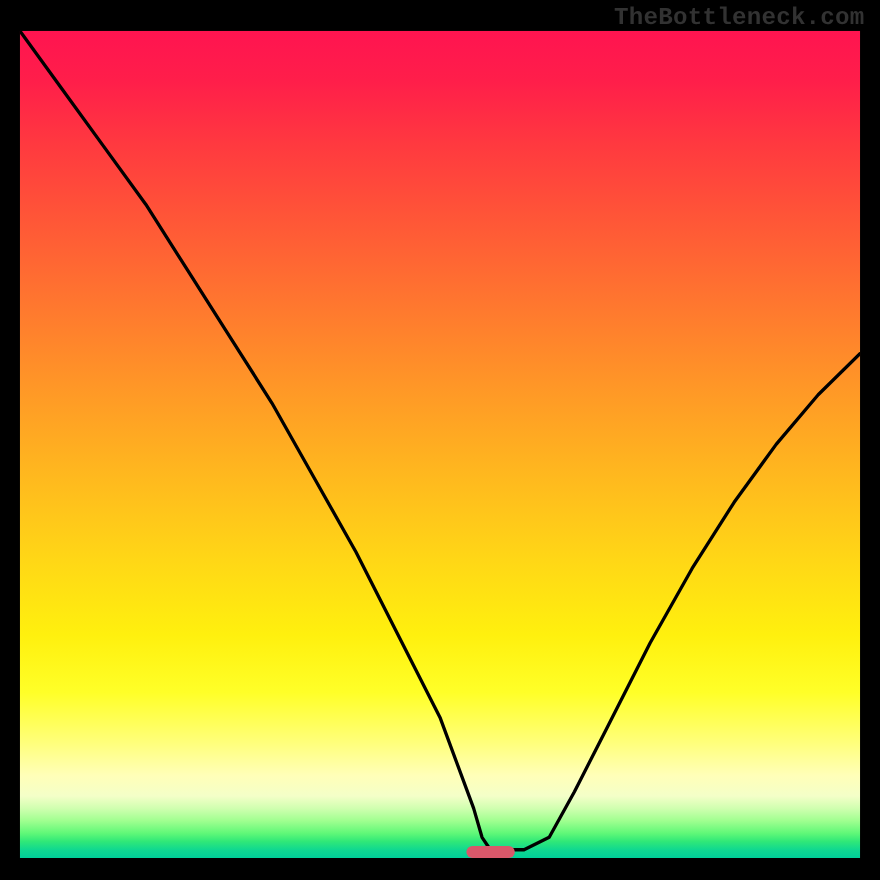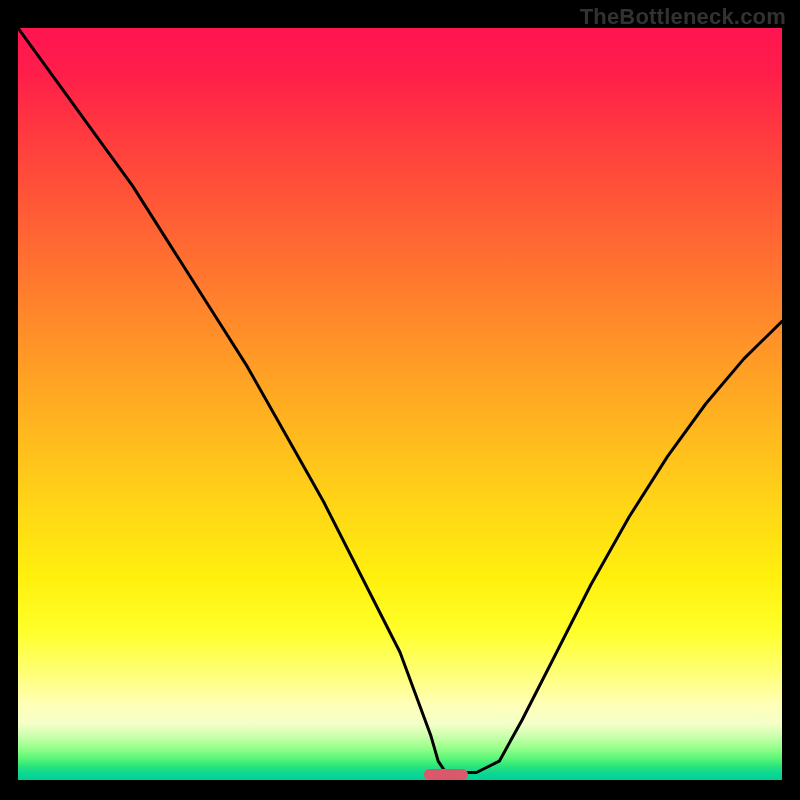--- a/index.html
+++ b/index.html
@@ -9,20 +9,21 @@
     height: 800px;
     background: #000;
     overflow: hidden;
     font-family: Arial, Helvetica, sans-serif;
   }
   .frame {
     position: relative;
     width: 800px;
     height: 800px;
     background: #000;
+    font-family: Liberation Mono, monospace;
   }
   .watermark {
     position: absolute;
     top: 4px;
     right: 14px;
     color: #323232;
     font-size: 22px;
     font-weight: 600;
     letter-spacing: 0.2px;
     z-index: 10;

